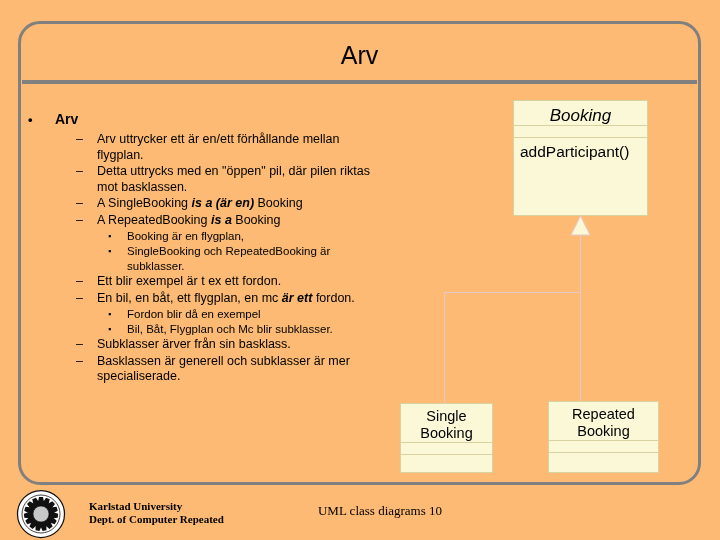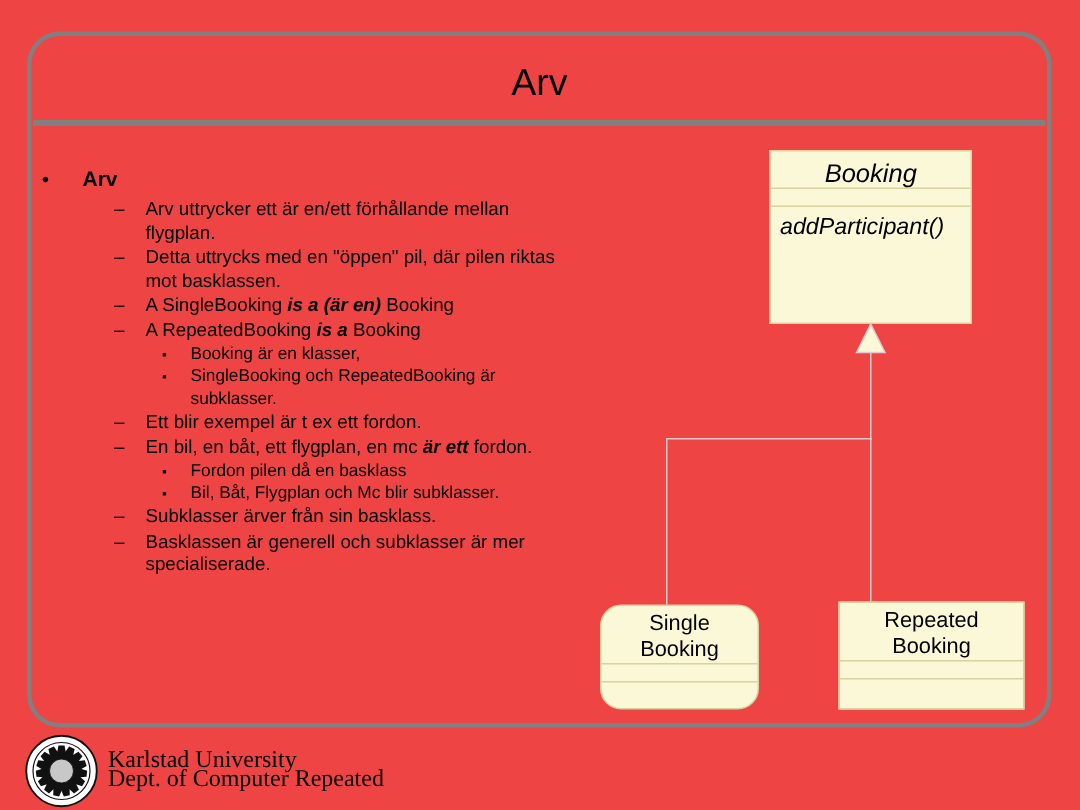--- a/index.html
+++ b/index.html
@@ -4,21 +4,21 @@
 <style>
   html, body {
     margin: 0;
     padding: 0;
     background: #ffffff;
   }
   #slide {
     position: relative;
     width: 720px;
     height: 540px;
-    background: #ef4444;
+    background: #fdba74;
     overflow: hidden;
     font-family: "Liberation Sans", sans-serif;
   }
 
   
   .frame {
     position: absolute;
     left: 18px;
     top: 21px;
     width: 683px;
@@ -126,43 +126,42 @@
   .compartment-sep {
     height: 1px;
     background: #D8D2A0;
   }
   .umlops {
     padding: 4px 0 0 6px;
     font-size: 15.5px;
     line-height: 19px;
     color: #000000;
   }
-  .umlops .op.abstract { font-style: italic; }
+  .umlops .op.abstract { }
 
   
   #box-booking {
     left: 133px;
     top: 5px;
     width: 135px;
     height: 116px;
   }
   #box-booking .umlname { font-size: 17px; padding-top: 5px; }
 
   
   #box-single {
     left: 20px;
     top: 308px;
-    width: 106px;
+    width: 93px;
     height: 70px;
-    border-radius: 14px;
   }
   #box-repeated {
-    left: 179px;
+    left: 168px;
     top: 306px;
-    width: 124px;
+    width: 111px;
     height: 72px;
   }
   #box-single .umlname, #box-repeated .umlname {
     font-size: 14.5px;
     line-height: 17px;
     padding-top: 4px;
   }
   .empty-comp { height: 11px; }
 
   
@@ -183,26 +182,27 @@
   
   .footer-logo {
     position: absolute;
     left: 16px;
     top: 489px;
     width: 50px;
     height: 50px;
   }
   .footer-univ {
     position: absolute;
-    left: 72px;
+    left: 89px;
     top: 500px;
     font-family: "Liberation Serif", serif;
-    font-size: 16px;
+    font-size: 11px;
     line-height: 13px;
     color: #000000;
+    font-weight: bold;
   }
   .footer-center {
     position: absolute;
     left: 250px;
     top: 503px;
     width: 260px;
     text-align: center;
     font-family: "Liberation Serif", serif;
     font-size: 13px;
     color: #000000;
@@ -240,41 +240,41 @@
       <span class="li-text"><span>A SingleBooking </span><span class="it">is a (är en)</span><span> Booking</span></span>
     </div>
 
     <div class="li lvl2">
       <span class="marker">–</span>
       <span class="li-text"><span>A RepeatedBooking </span><span class="it">is a</span><span> Booking</span></span>
     </div>
 
     <div class="li lvl3">
       <span class="marker">▪</span>
-      <span class="li-text">Booking är en klasser,</span>
+      <span class="li-text">Booking är en flygplan,</span>
     </div>
 
     <div class="li lvl3">
       <span class="marker">▪</span>
       <span class="li-text">SingleBooking och RepeatedBooking är subklasser.</span>
     </div>
 
     <div class="li lvl2">
       <span class="marker">–</span>
       <span class="li-text">Ett blir exempel är t ex ett fordon.</span>
     </div>
 
     <div class="li lvl2">
       <span class="marker">–</span>
       <span class="li-text"><span>En bil, en båt, ett flygplan, en mc </span><span class="it">är ett</span><span> fordon.</span></span>
     </div>
 
     <div class="li lvl3">
       <span class="marker">▪</span>
-      <span class="li-text">Fordon pilen då en basklass</span>
+      <span class="li-text">Fordon blir då en exempel</span>
     </div>
 
     <div class="li lvl3">
       <span class="marker">▪</span>
       <span class="li-text">Bil, Båt, Flygplan och Mc blir subklasser.</span>
     </div>
 
     <div class="li lvl2">
       <span class="marker">–</span>
       <span class="li-text">Subklasser ärver från sin basklass.</span>
@@ -385,14 +385,15 @@
       </g>
     </g>
     <circle cx="50" cy="50" r="16" fill="#c8c8c8" stroke="#111111" stroke-width="1.2"></circle>
   </svg>
 
   <div class="footer-univ">
     <div>Karlstad University</div>
     <div>Dept. of Computer Repeated</div>
   </div>
 
+  <div class="footer-center">UML class diagrams 10</div>
 
 </div>
 
 </body></html>

